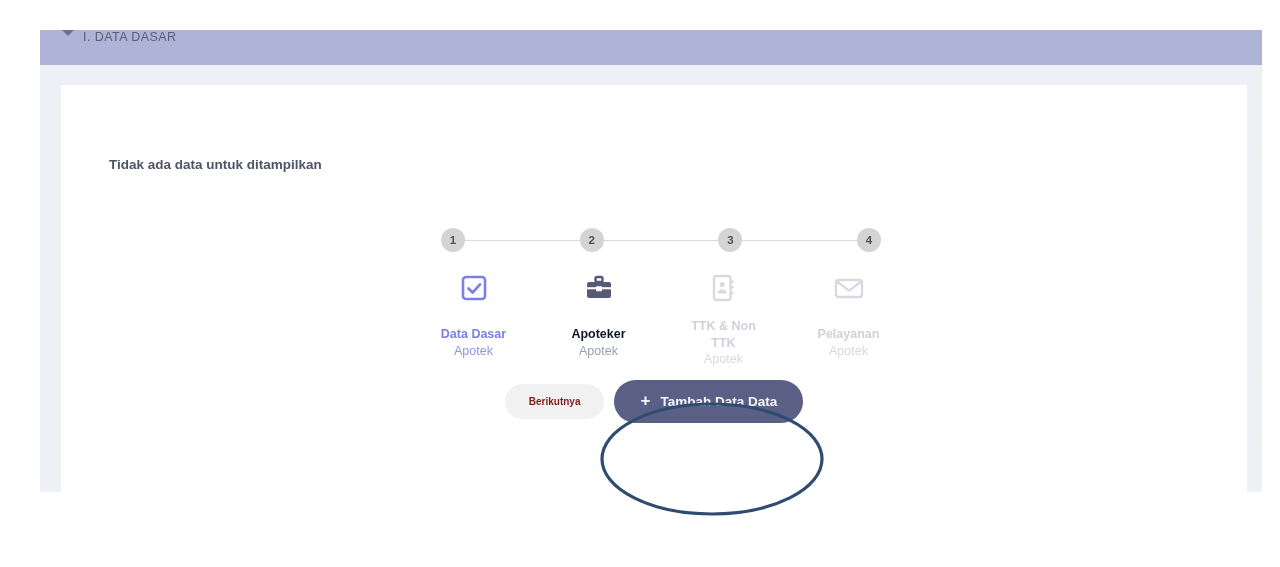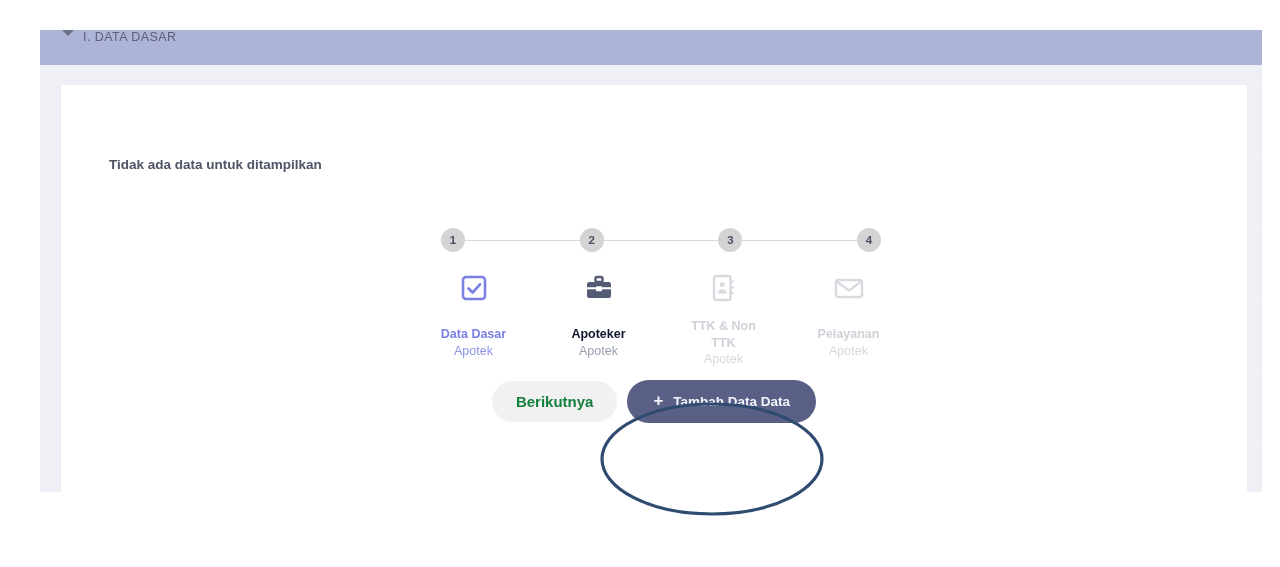--- a/index.html
+++ b/index.html
@@ -182,22 +182,22 @@
     border-radius: 22px;
     font-family: "Liberation Sans", sans-serif;
     cursor: pointer;
     display: inline-flex;
     align-items: center;
     justify-content: center;
     white-space: nowrap;
   }
   #btn-next {
     background: #f1f1f1;
-    color: #15803d;
-    font-size: 15px;
+    color: #7f1d1d;
+    font-size: 10px;
     font-weight: bold;
     padding: 12px 24px;
   }
   #btn-add {
     background: #5a5f86;
     color: #f4f5fa;
     font-size: 13.5px;
     font-weight: bold;
     padding: 13px 26px;
     gap: 10px;

